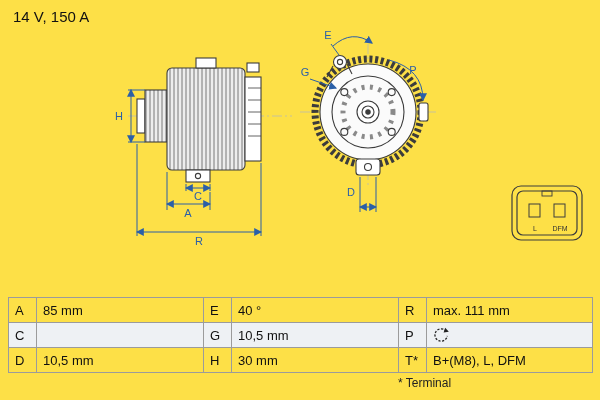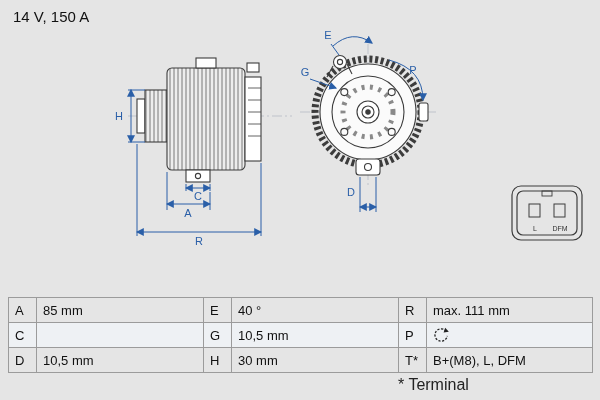--- a/index.html
+++ b/index.html
@@ -1,27 +1,27 @@
 <!DOCTYPE html>
 <html><head>
 <meta charset="utf-8">
 <style>
   html,body{margin:0;padding:0;background:#fff;}
-  .page{position:relative;width:600px;height:400px;background:#e5e5e5;overflow:hidden;
+  .page{position:relative;width:600px;height:400px;background:#fde047;overflow:hidden;
         font-family:"Liberation Sans",sans-serif;color:#111;}
   .spec{position:absolute;left:13px;top:8px;font-size:15px;color:#111;}
   svg.diagram{position:absolute;left:0;top:0;}
   .tech-title{position:absolute;left:10px;top:275px;font-size:15px;font-weight:bold;color:#111;}
   table.tech{position:absolute;left:8px;top:297px;width:584px;border-collapse:collapse;
              table-layout:fixed;font-size:13px;color:#111;}
   table.tech td{border:1px solid #9b9b9b;padding:2px 6px;height:20px;white-space:nowrap;overflow:hidden;
                 vertical-align:middle;}
   tr.alt{background:#eef1f4;}
   td.k{width:28px;}
-  .footnote{position:absolute;left:398px;top:376px;font-size:16px;color:#222;}
+  .footnote{position:absolute;left:398px;top:376px;font-size:12px;color:#222;}
   .dimtxt{font-family:"Liberation Sans",sans-serif;font-size:11px;fill:#2a5fa8;}
   .contxt{font-family:"Liberation Sans",sans-serif;font-size:7px;fill:#333;}
 </style>
 </head>
 <body>
 
 <div class="page">
 
   <div class="spec">14 V, 150 A</div>
 

